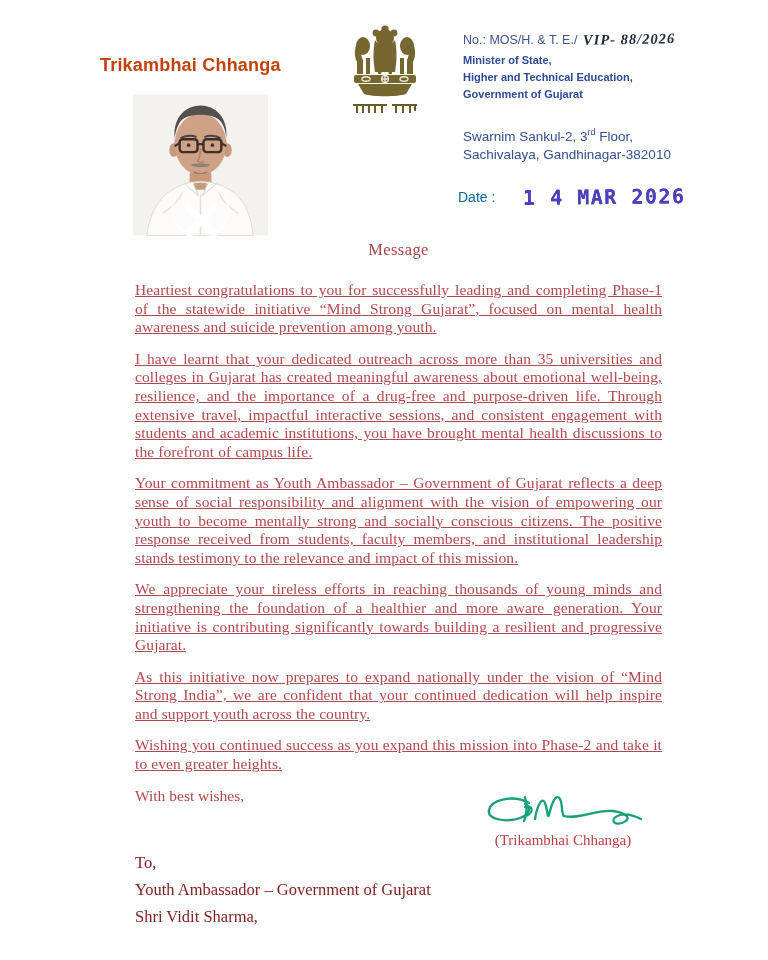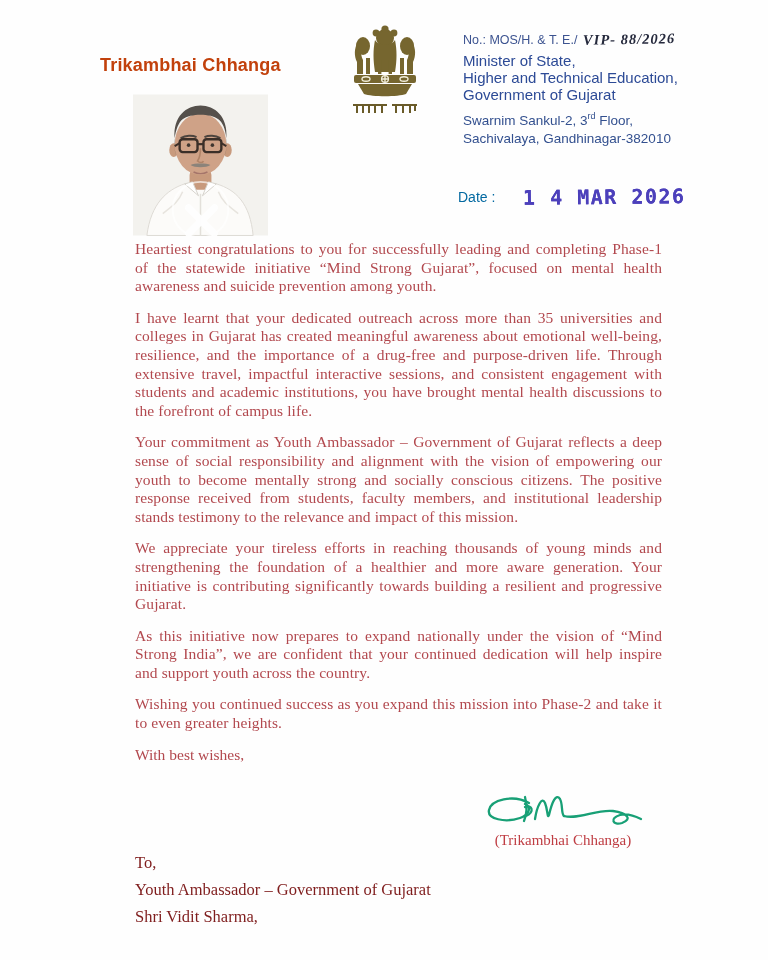--- a/index.html
+++ b/index.html
@@ -19,43 +19,43 @@
   .ref-block{
     position:absolute;left:463px;top:31px;width:300px;
     font-family:"Liberation Sans",sans-serif;color:#33508f;
   }
   .ref-line{font-size:12.5px;white-space:nowrap;color:#3c5390;}
   .ref-hand{
     font-family:"Liberation Serif",serif;font-style:italic;font-weight:bold;
     font-size:14.5px;color:#25293c;letter-spacing:1px;
     display:inline-block;transform:rotate(-1deg);margin-left:2px;
   }
-  .ref-title{font-size:15px;font-weight:normal;line-height:17px;color:#2c4a96;margin-top:4px;}
-  .ref-addr{font-size:13.5px;line-height:18px;color:#33508f;margin-top:4px;}
+  .ref-title{font-size:11px;font-weight:bold;line-height:17px;color:#2c4a96;margin-top:4px;}
+  .ref-addr{font-size:13.5px;line-height:18px;color:#33508f;margin-top:20px;}
   .ref-addr sup{font-size:9px;}
   .date-row{position:absolute;left:458px;top:185px;}
   .date-label{
     font-family:"Liberation Sans",sans-serif;font-size:14px;color:#0369a1;
     display:inline-block;vertical-align:middle;
   }
   .date-stamp{
     display:inline-block;margin-left:24px;vertical-align:middle;
     font-family:"DejaVu Sans Mono",monospace;font-weight:bold;
     font-size:20px;letter-spacing:1.5px;color:#4c40bb;
     transform:rotate(-.6deg);text-shadow:0 0 .6px #4c40bb;
   }
   
   .body-col{position:absolute;left:135px;top:240px;width:527px;color:#b2484e;}
   .msg-heading{
     text-align:center;font-size:16.5px;letter-spacing:.4px;margin:0 0 21px 0;
     font-weight:normal;color:#ad4349;
   }
   .para{
     margin:0 0 13px 0;text-align:justify;
-    font-size:15.5px;line-height:18.6px;letter-spacing:.1px;color:#b2484e;
+    font-size:15.5px;line-height:18.6px;letter-spacing:.1px;color:#b2484e;text-decoration:underline;
   }
   .closing{margin:1px 0 0 0;font-size:15.5px;color:#b2484e;}
   .sig-scribble{position:absolute;left:483px;top:789px;width:164px;height:44px;}
   .sig-name{
     position:absolute;left:468px;top:832px;width:190px;text-align:center;
     font-size:15px;color:#bf3d43;
   }
   .addressee{
     position:absolute;left:135px;top:849px;
     font-size:16.5px;line-height:27px;color:#7f1d1d;
@@ -180,20 +180,21 @@
       <div>Sachivalaya, Gandhinagar-382010</div>
     </div>
   </div>
 
   <div class="date-row">
     <span class="date-label">Date :</span>
     <span class="date-stamp">1 4 MAR 2026</span>
   </div>
 
   <div class="body-col">
+    <h1 class="msg-heading">Message</h1>
     <p class="para">Heartiest congratulations to you for successfully leading and completing Phase-1 of the statewide initiative “Mind Strong Gujarat”, focused on mental health awareness and suicide prevention among youth.</p>
     <p class="para">I have learnt that your dedicated outreach across more than 35 universities and colleges in Gujarat has created meaningful awareness about emotional well-being, resilience, and the importance of a drug-free and purpose-driven life. Through extensive travel, impactful interactive sessions, and consistent engagement with students and academic institutions, you have brought mental health discussions to the forefront of campus life.</p>
     <p class="para">Your commitment as Youth Ambassador – Government of Gujarat reflects a deep sense of social responsibility and alignment with the vision of empowering our youth to become mentally strong and socially conscious citizens. The positive response received from students, faculty members, and institutional leadership stands testimony to the relevance and impact of this mission.</p>
     <p class="para">We appreciate your tireless efforts in reaching thousands of young minds and strengthening the foundation of a healthier and more aware generation. Your initiative is contributing significantly towards building a resilient and progressive Gujarat.</p>
     <p class="para">As this initiative now prepares to expand nationally under the vision of “Mind Strong India”, we are confident that your continued dedication will help inspire and support youth across the country.</p>
     <p class="para">Wishing you continued success as you expand this mission into Phase-2 and take it to even greater heights.</p>
     <p class="closing">With best wishes,</p>
   </div>
 
   <div class="sig-scribble">

